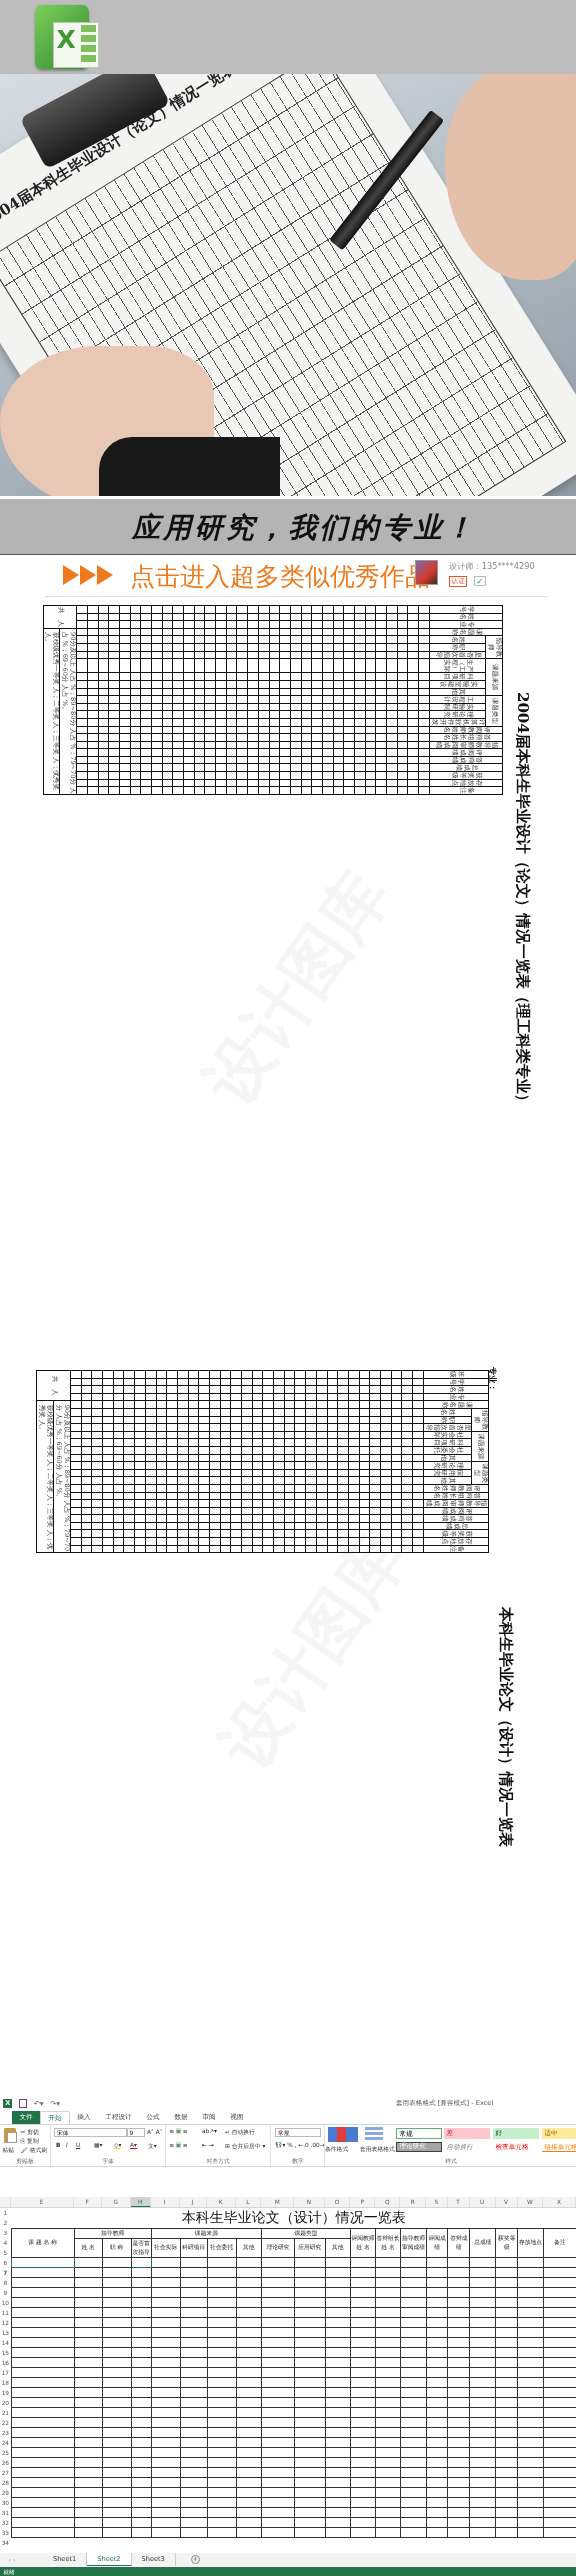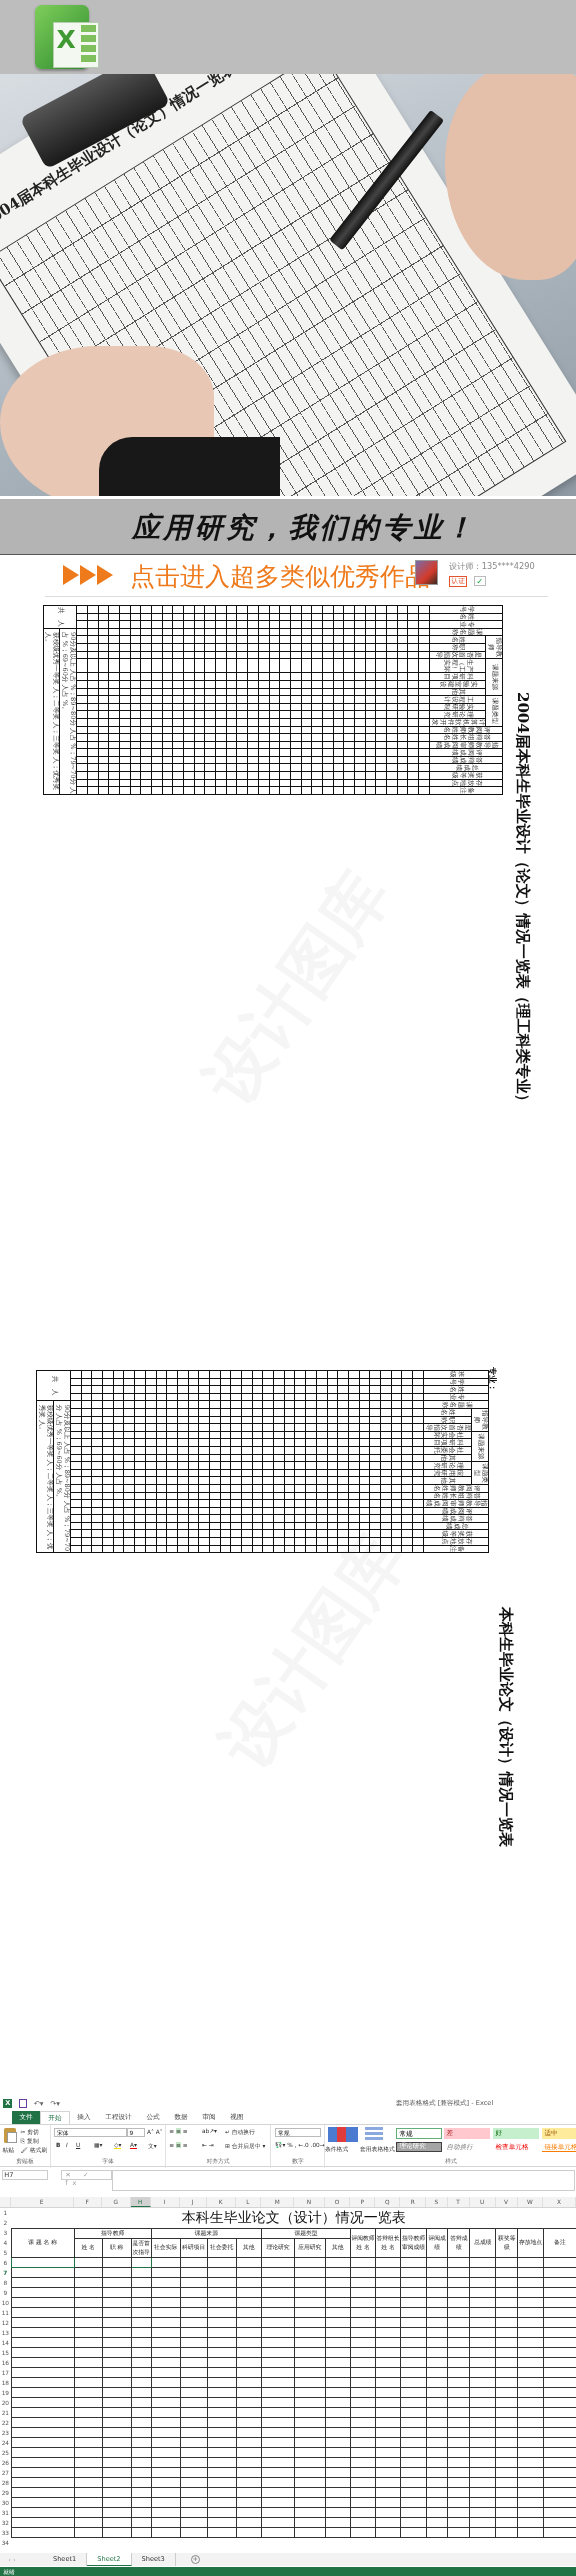--- a/index.html
+++ b/index.html
@@ -2075,25 +2075,20 @@
       <div class="style-cell" style="left:168px;top:3.3px;width:46px;background:#c6efce;color:#006100;">好</div>
       <div class="style-cell" style="left:217px;top:3.3px;width:36px;background:#ffeb9c;color:#9c5700;">适中</div>
       <div class="style-cell" style="left:71px;top:16.5px;width:46px;background:#a5a5a5;color:#fff;border:1.6px double #3f3f3f;line-height:7.4px;">理论研究</div>
       <div class="style-cell" style="left:119px;top:16.5px;width:46px;color:#7f7f7f;font-style:italic;">自动换行</div>
       <div class="style-cell" style="left:168px;top:16.5px;width:46px;color:#e00;">检查单元格</div>
       <div class="style-cell" style="left:217px;top:16.5px;width:36px;color:#fa7d00;border-bottom:0.8px solid #fa7d00;">链接单元格</div>
       <div class="grp-label">样式</div>
     </div>
   </div>
 
-  <div class="fbar">
-    <div class="namebox">H7</div>
-    <div class="fx-area">✕ ✓ fx</div>
-    <div class="fx-input"></div>
-  </div>
 
   <div class="sheet">
     <div class="col-hdr">
       <div style="width:10.7px"></div>
       <div style="width:63px">E</div>
       <div style="width:28px">F</div>
       <div style="width:29px">G</div>
       <div class="sel" style="width:20px">H</div>
       <div style="width:29px">I</div>
       <div style="width:27px">J</div>

